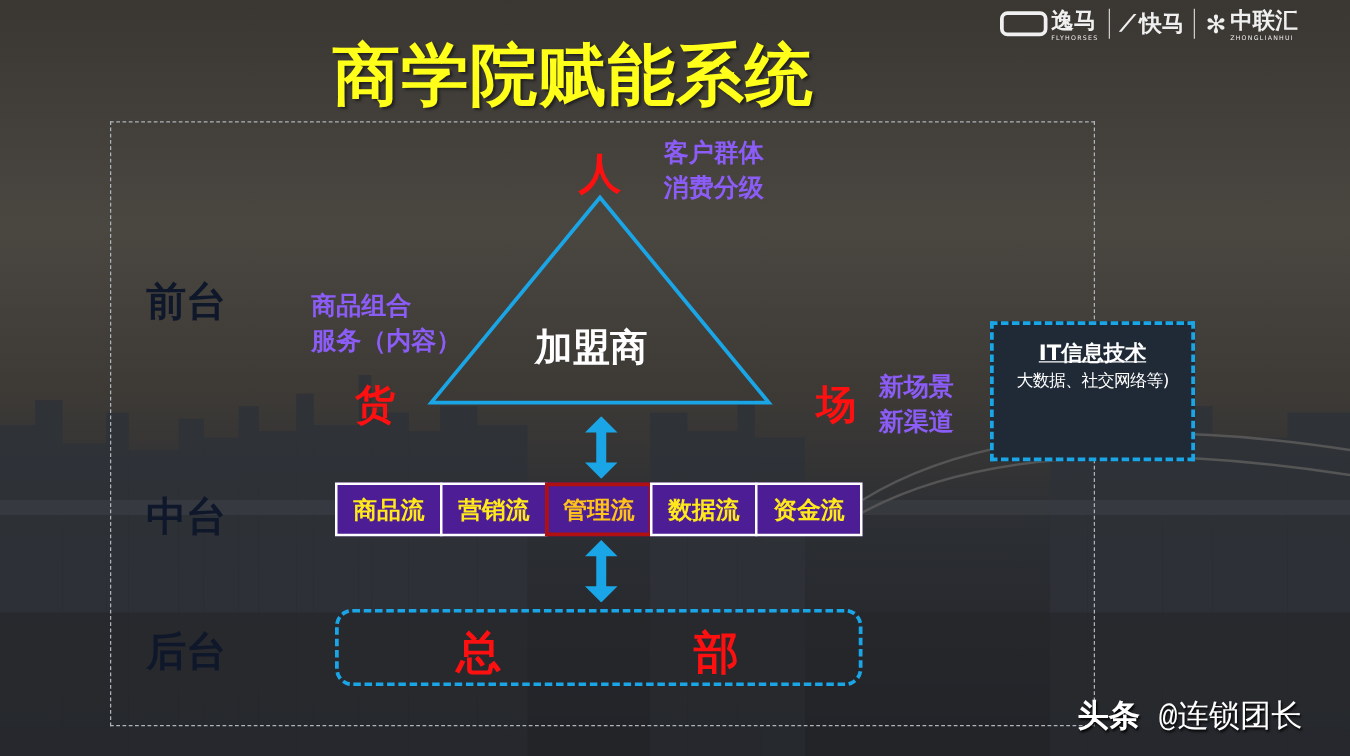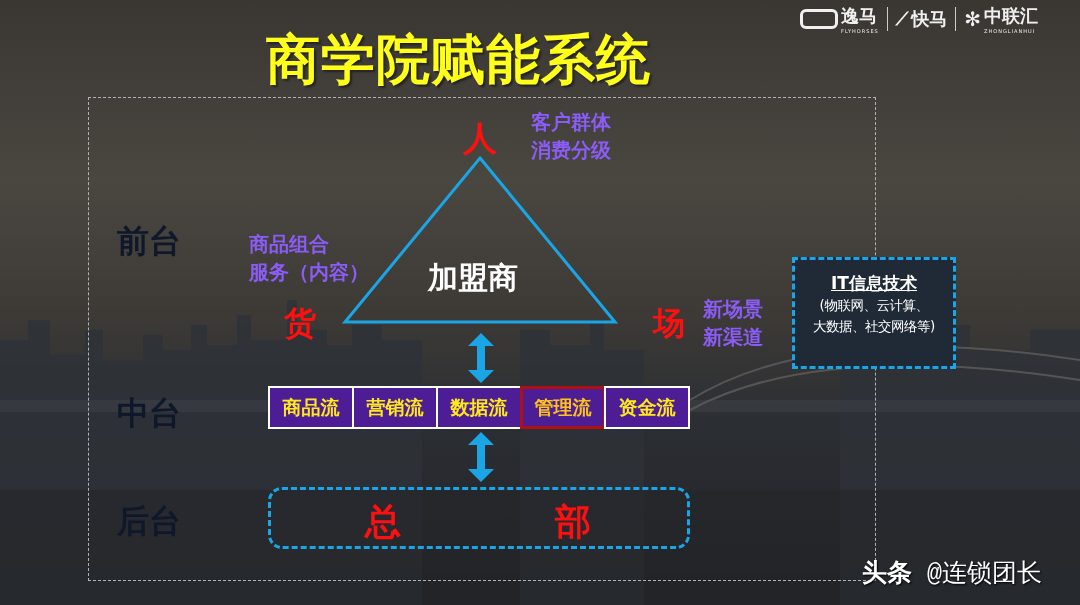--- a/index.html
+++ b/index.html
@@ -113,36 +113,35 @@
 </div>
 
 <div class="abs redbig" style="left:653px;top:302px;">场</div>
 <div class="abs orange" style="left:703px;top:295px;">
   <div>新场景</div>
   <div>新渠道</div>
 </div>
 
 <div class="abs itbox">
   <div class="l1">IT信息技术</div>
-  <div class="l3">(物联网、云计算、</div>
   <div class="l3">大数据、社交网络等)</div>
 </div>
 
 <svg class="abs" style="left:466px;top:333px;" width="30" height="50">
   <polygon points="15,0 28,13 19,13 19,37 28,37 15,50 2,37 11,37 11,13 2,13" fill="#1aa6e6"></polygon>
 </svg>
 <svg class="abs" style="left:466px;top:432px;" width="30" height="50">
   <polygon points="15,0 28,13 19,13 19,37 28,37 15,50 2,37 11,37 11,13 2,13" fill="#1aa6e6"></polygon>
 </svg>
 
 <div class="abs flows">
   <div class="flow" style="width:82px;">商品流</div>
   <div class="flow" style="width:82px;">营销流</div>
+  <div class="flow active" style="width:80px;">管理流</div>
   <div class="flow" style="width:82px;">数据流</div>
-  <div class="flow active" style="width:80px;">管理流</div>
   <div class="flow" style="width:82px;text-align:center;">资金流</div>
 </div>
 
 <div class="abs hq">
   <span style="left:94px;">总</span>
   <span style="left:284px;">部</span>
 </div>
 
 <div class="abs watermark">
   <b>头条</b>

